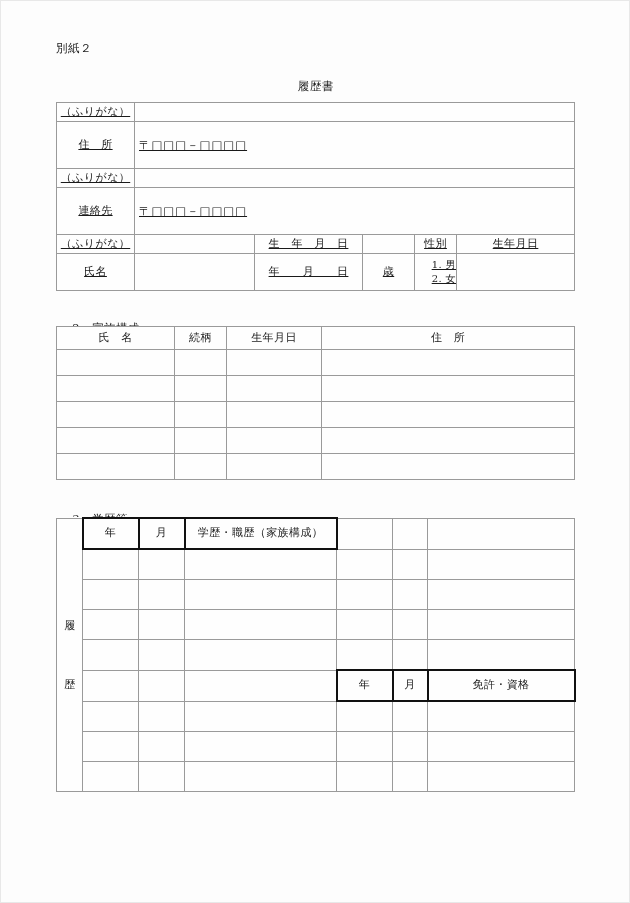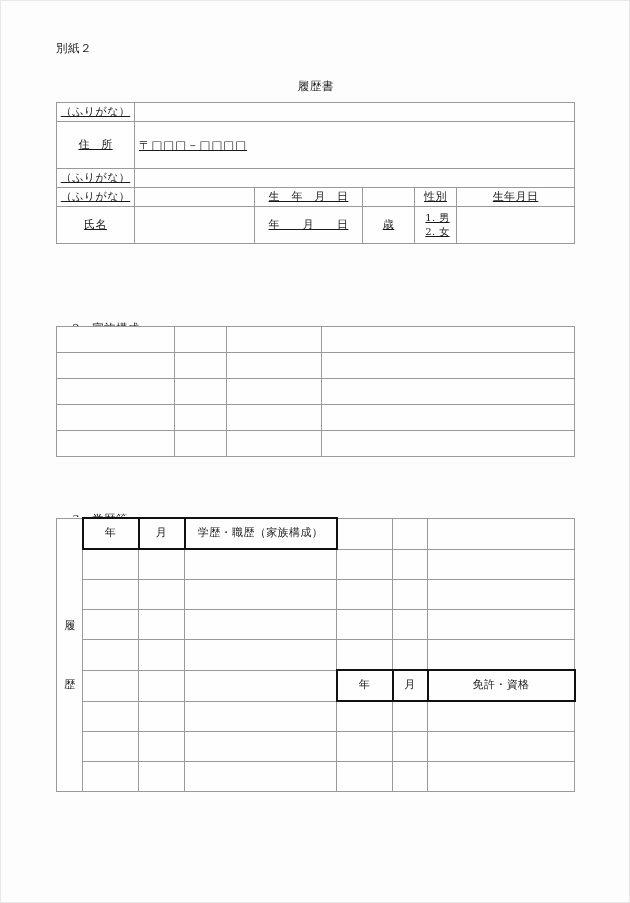--- a/index.html
+++ b/index.html
@@ -92,21 +92,21 @@
     text-align: left;
     padding-left: 4px;
     padding-top: 2px;
     font-size: 11.5px;
     letter-spacing: 1px;
     white-space: pre;
   }
   .gender-opts {
     font-size: 10px;
     line-height: 1.45;
-    text-align: center;
+    text-align: right;
     padding-left: 4px;
     white-space: pre-line;
   }
 
   
   #tbl-kazoku {
     left: 55px;
     top: 325px;
     width: 518px;
   }
@@ -179,20 +179,26 @@
       <tr class="tall">
         <td>住　所</td>
         <td colspan="5">
           <span class="zip">〒□□□－□□□□</span>
         </td>
       </tr>
       <tr>
         <td class="lft">（ふりがな）</td>
         <td colspan="5"></td>
       </tr>
+      <tr class="tall">
+        <td>連絡先</td>
+        <td colspan="5">
+          <span class="zip">〒□□□－□□□□</span>
+        </td>
+      </tr>
       <tr>
         <td class="lft">（ふりがな）</td>
         <td></td>
         <td>生　年　月　日</td>
         <td></td>
         <td>性別</td>
         <td>生年月日</td>
       </tr>
       <tr class="namerow">
         <td>氏名</td>
@@ -213,20 +219,26 @@
   </div>
 
   <table class="form" id="tbl-kazoku">
     <colgroup>
       <col style="width:118px">
       <col style="width:52px">
       <col style="width:95px">
       <col style="width:253px">
     </colgroup>
     <tbody id="family-body">
+        <tr class="hdr">
+          <td>氏　名</td>
+          <td>続柄</td>
+          <td>生年月日</td>
+          <td>住　所</td>
+        </tr>
         <tr>
           <td class="blank"></td>
           <td class="blank"></td>
           <td class="blank"></td>
           <td class="blank"></td>
         </tr>
         <tr>
           <td class="blank"></td>
           <td class="blank"></td>
           <td class="blank"></td>

